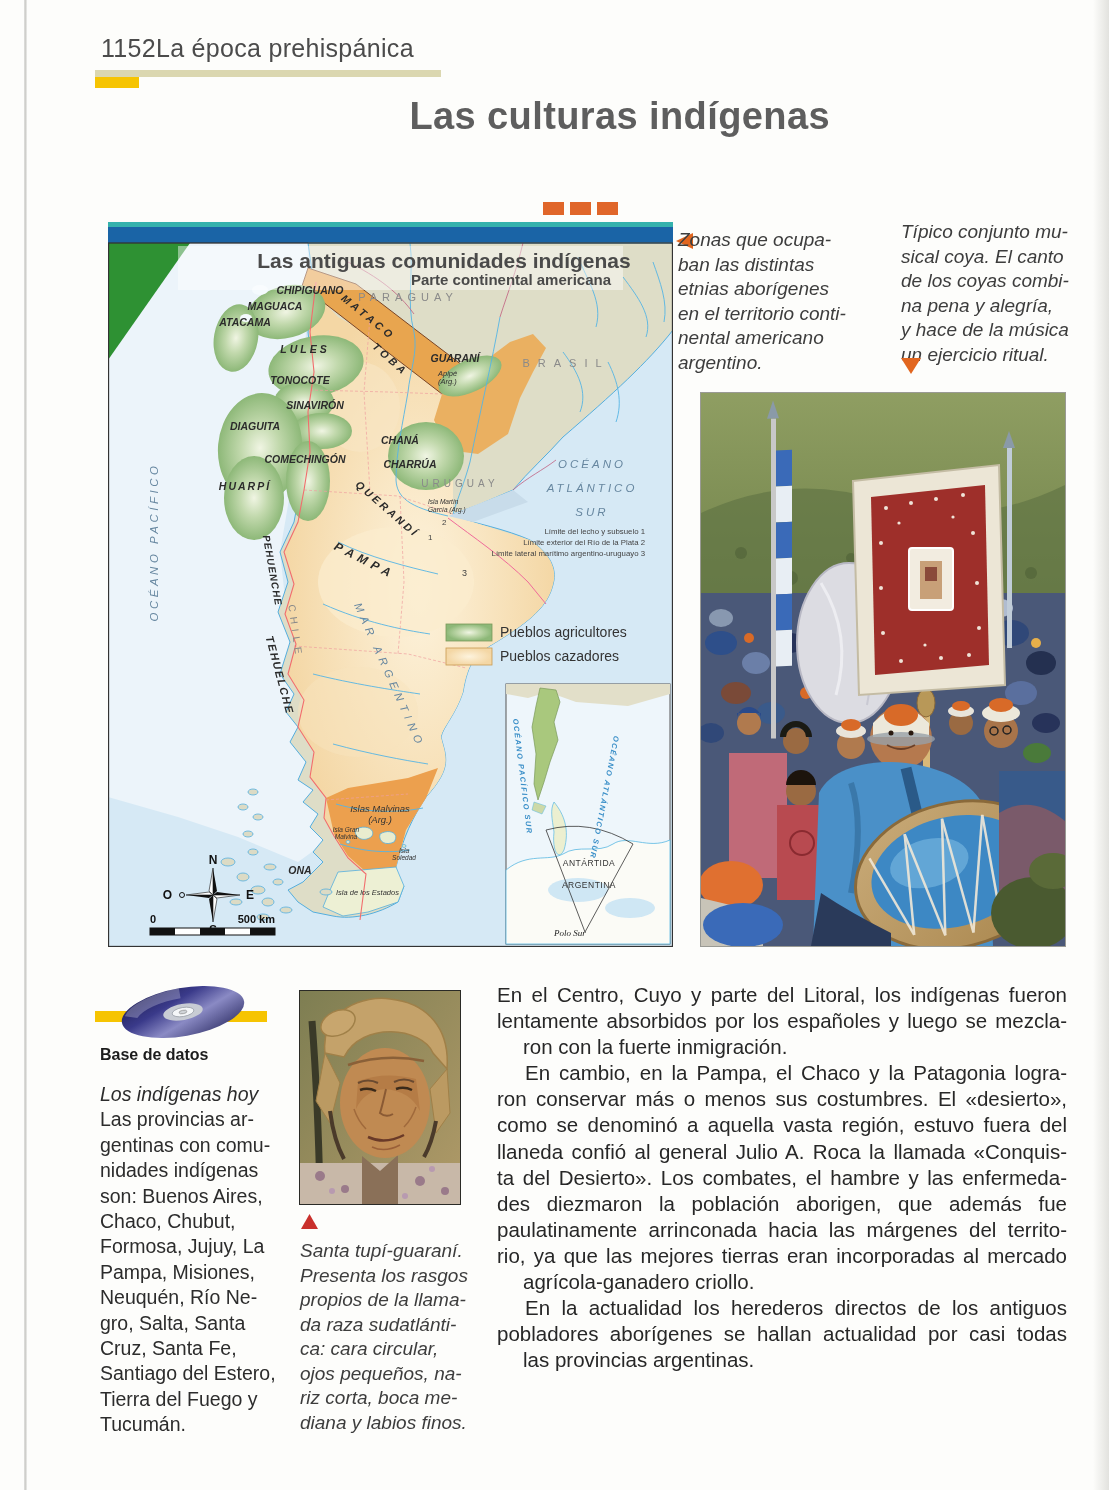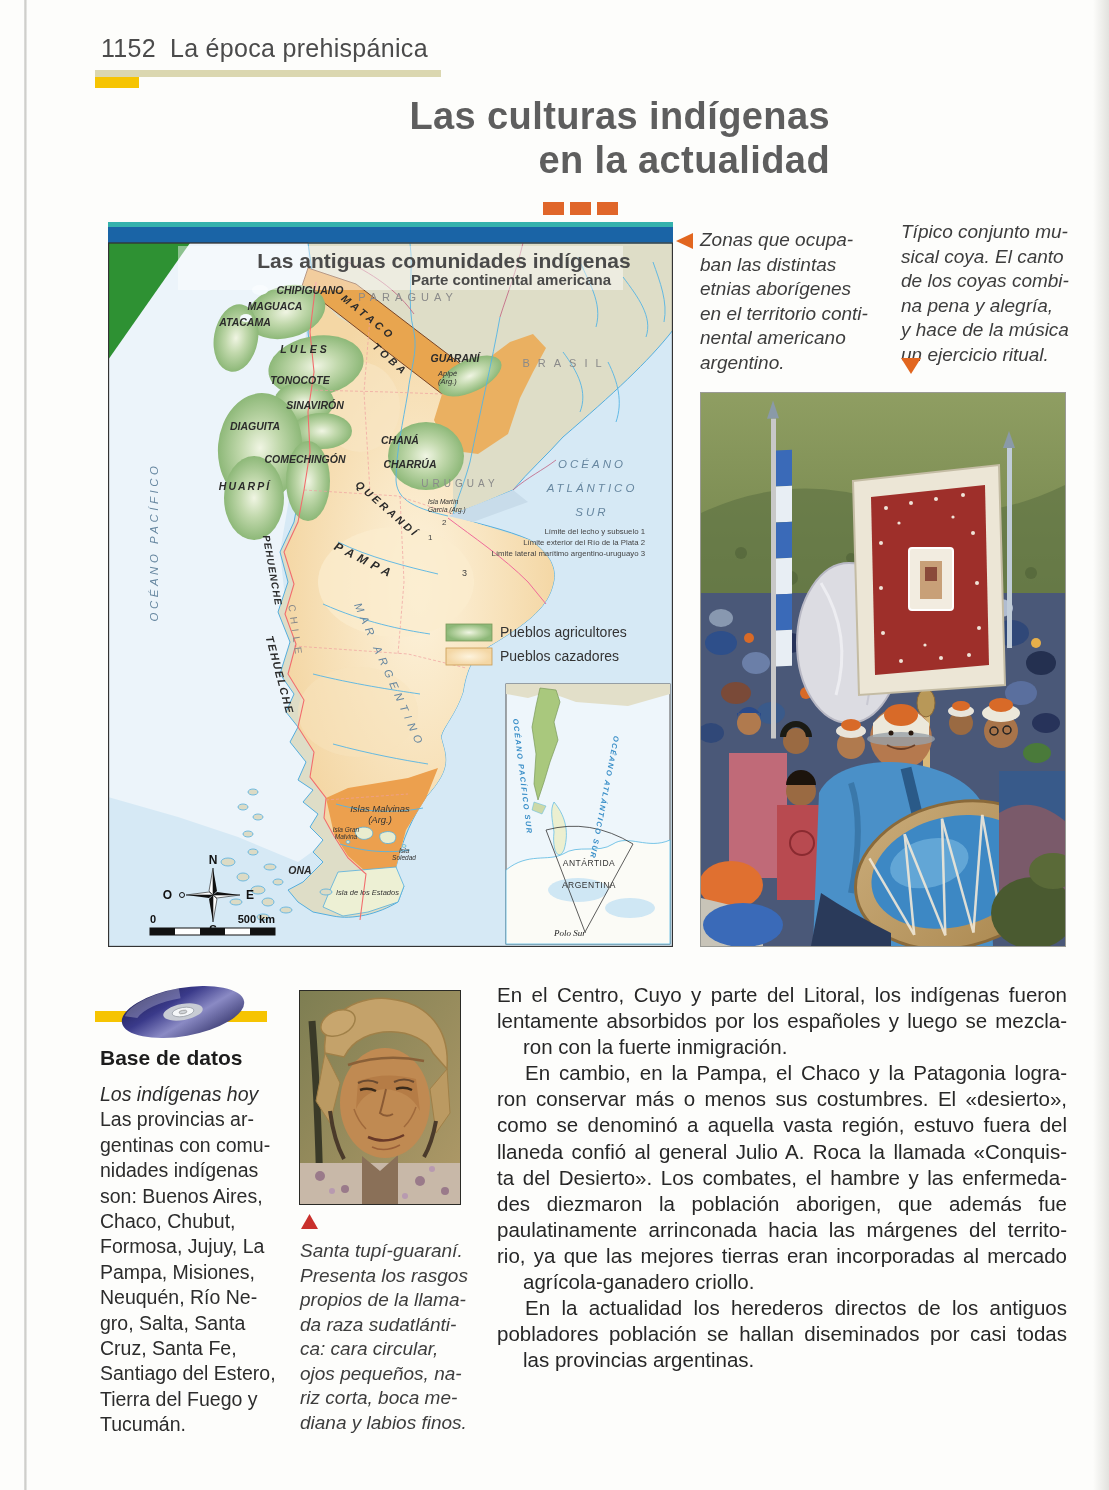--- a/index.html
+++ b/index.html
@@ -3,41 +3,41 @@
 <meta charset="utf-8">
 <style>
   html,body{margin:0;padding:0;}
   body{background:#e8e8e6;font-family:"Liberation Sans","DejaVu Sans",sans-serif;}
   .page{position:relative;width:1109px;height:1490px;background:#fdfdfb;margin:0 auto;overflow:hidden;}
   .edge-left{position:absolute;left:24px;top:0;width:3px;height:1490px;background:linear-gradient(90deg,#e0e0de,#cfcfcb,#eeeeec);}
   .edge-right{position:absolute;right:0;top:0;width:16px;height:1490px;background:linear-gradient(90deg,rgba(255,255,255,0),#e2e2de);}
   .abs{position:absolute;}
 
   .folio-line{left:101px;top:34px;font-size:25px;color:#4b4b4b;letter-spacing:.3px;}
-  .folio-line .chapter{margin-left:14px;}
+  .folio-line .chapter{}
   .rule-beige{left:95px;top:70px;width:346px;height:7px;background:#dbd7b0;}
   .rule-yellow{left:95px;top:77px;width:44px;height:11px;background:#f6c402;}
 
   .main-title{left:330px;top:94px;width:500px;text-align:right;font-size:38px;font-weight:bold;color:#5e5e5e;line-height:44px;letter-spacing:.4px;}
   .squares{left:330px;top:201px;width:500px;text-align:center;}
   .squares span{display:inline-block;width:21px;height:13px;background:#e0662a;margin:0 3px;}
 
   .caption{font-style:italic;color:#3d3d3d;font-size:19px;line-height:24.5px;}
-  .cap1-text{left:700px;top:228px;width:175px;}
+  .cap1-text{left:678px;top:228px;width:175px;}
   .cap2-text{left:901px;top:220px;width:178px;}
   .tri-left{left:676px;top:233px;width:17px;height:16px;background:#e2661f;clip-path:polygon(100% 0,0 50%,100% 100%);}
   .tri-down{left:901px;top:358px;width:20px;height:16px;background:#e2661f;clip-path:polygon(0 0,100% 0,50% 100%);}
   .tri-up{left:301px;top:1214px;width:17px;height:15px;background:#c9302c;clip-path:polygon(50% 0,100% 100%,0 100%);}
 
   .map-wrap{left:108px;top:222px;width:565px;height:725px;}
   .photo-wrap{left:700px;top:392px;width:364px;height:553px;border:1px solid #9a9a94;box-sizing:content-box;}
   .woman-wrap{left:299px;top:990px;width:160px;height:213px;border:1px solid #2a2a26;}
   .cd-wrap{left:95px;top:984px;width:176px;height:62px;}
 
-  .sidebar-heading{left:100px;top:1046px;font-size:21px;font-weight:bold;color:#1c1c1c;}
+  .sidebar-heading{left:100px;top:1046px;font-size:16px;font-weight:bold;color:#1c1c1c;}
   .sidebar-text{left:100px;top:1082px;width:195px;font-size:19.5px;line-height:25.4px;color:#2c2c2c;}
   .sidebar-text .lead{font-style:italic;}
   .woman-caption{left:300px;top:1239px;width:180px;}
 
   .article{left:497px;top:982px;width:570px;font-size:20.5px;line-height:26.1px;color:#272727;}
   .article .para .line{text-align:justify;text-align-last:justify;white-space:normal;}
   .article .para .line:last-child{text-align-last:left;margin-left:26px;}
   .article .para.indent .line:first-child{text-indent:28px;}
 
   svg text{font-family:"Liberation Sans","DejaVu Sans",sans-serif;}
@@ -51,21 +51,20 @@
   <div class="edge-right"></div>
 
   <div class="abs folio-line">
     <span>1152</span><span class="chapter">La época prehispánica</span>
   </div>
   <div class="abs rule-beige"></div>
   <div class="abs rule-yellow"></div>
 
   <div class="abs main-title">
     <div>Las culturas indígenas</div>
-    <div>en la actualidad</div>
   </div>
   <div class="abs squares">
     <span></span><span></span><span></span>
   </div>
 
   <div class="abs map-wrap">
   <svg width="565" height="725" viewBox="0 0 565 725">
     <defs>
       <radialGradient id="gz">
             <stop offset="0%" stop-color="#f0f5e3"></stop>
@@ -569,17 +568,17 @@
         <div class="line">como se denominó a aquella vasta región, estuvo fuera del</div>
         <div class="line">llaneda confió al general Julio A. Roca la llamada «Conquis-</div>
         <div class="line">ta del Desierto». Los combates, el hambre y las enfermeda-</div>
         <div class="line">des diezmaron la población aborigen, que además fue</div>
         <div class="line">paulatinamente arrinconada hacia las márgenes del territo-</div>
         <div class="line">rio, ya que las mejores tierras eran incorporadas al mercado</div>
         <div class="line">agrícola-ganadero criollo.</div>
       </div>
     <div class="para indent">
         <div class="line">En la actualidad los herederos directos de los antiguos</div>
-        <div class="line">pobladores población se hallan diseminados por casi todas</div>
+        <div class="line">pobladores aborígenes se hallan actualidad por casi todas</div>
         <div class="line">las provincias argentinas.</div>
       </div>
   </div>
 </div>
 
 </body></html>

